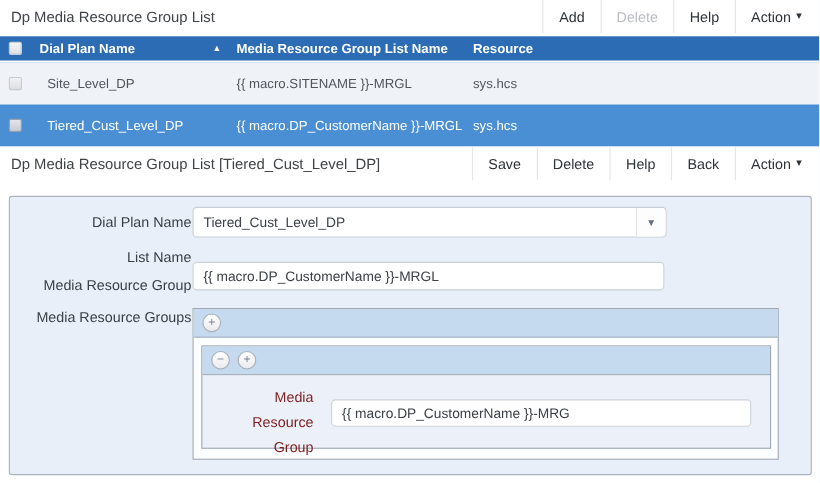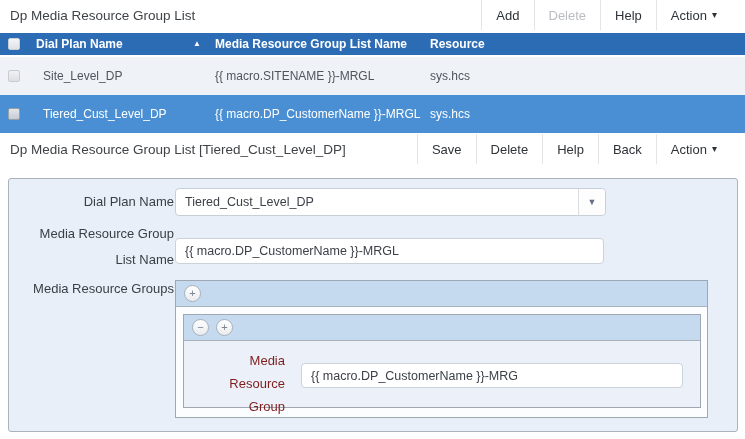--- a/index.html
+++ b/index.html
@@ -7,21 +7,21 @@
   .canvas {
     position:relative; width:745px; height:439px; background:#ffffff;
     font-family:"Liberation Sans","DejaVu Sans",sans-serif; overflow:hidden;
   }
 
   
   .toolbar { position:absolute; left:0; right:0; height:30px; display:flex; align-items:stretch; background:#fff; }
   .toolbar1 { top:0;gap:20px; }
   .toolbar2 { top:134px; }
   .tb-title { flex:1; display:flex; align-items:center; padding-left:10px; font-size:13.5px; color:#3f4347; white-space:nowrap; }
-  .tb-buttons { display:flex; align-items:stretch; padding-right:14px; }
+  .tb-buttons { display:flex; align-items:stretch; padding-right:2px; }
   .tb-btn { display:flex; align-items:center; padding:0 14px; font-size:13px; color:#2e3338; border-left:1px solid #e3e4e6; cursor:pointer; gap:5px; white-space:nowrap; }
   .tb-btn.disabled { color:#b9bcc0; }
   .caret { font-size:10px; color:#2e3338; line-height:1; }
 
   
   .table { position:absolute; top:33px; left:0; right:0; font-size:12px; }
   .thead { display:flex; align-items:center; height:24px; background:#2b6cb5; color:#fff; font-weight:bold; border-bottom:2px solid #fff; }
   .trow  { display:flex; align-items:center; height:38px; color:#50555c; }
   .trow.row-light { background:#eff3f8; }
   .trow.selected  { background:#4a8fd3; color:#fff; }
@@ -135,22 +135,22 @@
 
   <div class="form-panel">
 
     <div class="flabel lbl-dpn">Dial Plan Name</div>
     <div class="combo">
       <div class="combo-text">Tiered_Cust_Level_DP</div>
       <div class="combo-arrow">▼</div>
     </div>
 
     <div class="flabel lbl-mrgl">
+      <div>List Name</div>
       <div>Media Resource Group</div>
-      <div>List Name</div>
     </div>
     <div class="text-input input-mrgl">{{ macro.DP_CustomerName }}-MRGL</div>
 
     <div class="flabel lbl-mrgs">Media Resource Groups</div>
 
     <div class="groups-box">
       <div class="group-header">
         <div class="circle-btn">+</div>
       </div>
 

